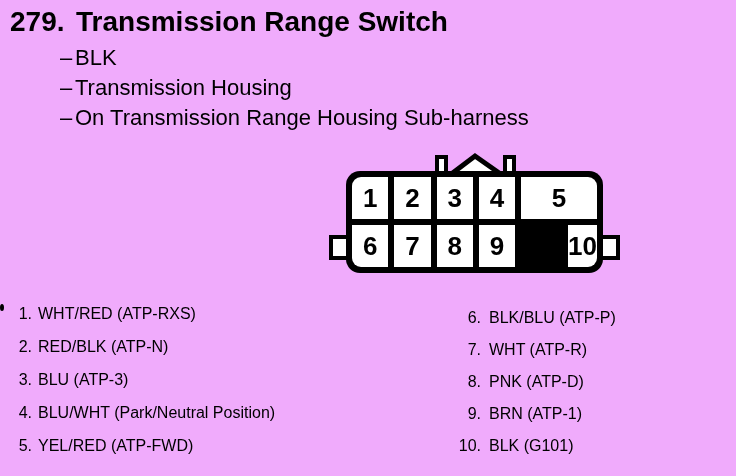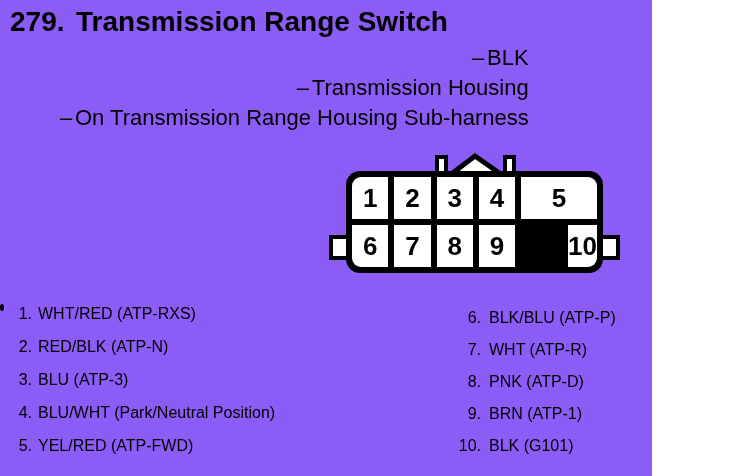--- a/index.html
+++ b/index.html
@@ -2,23 +2,23 @@
 <html><head>
 <meta charset="utf-8">
 <style>
   html, body {
     margin: 0;
     padding: 0;
     background: #ffffff;
   }
   .page {
     position: relative;
-    width: 652px;
+    width: 736px;
     height: 476px;
-    background: #8b5cf6;
+    background: #f0abfc;
     color: #000000;
     font-family: "Liberation Sans", sans-serif;
     overflow: hidden;
   }
 
   
   .heading {
     position: absolute;
     left: 10px;
     top: 5px;
@@ -33,21 +33,21 @@
   }
 
   
   .details {
     position: absolute;
     left: 60px;
     top: 43px;
     font-size: 22px;
     line-height: 30px;
   }
-  .detail-row { white-space: nowrap; text-align: right; }
+  .detail-row { white-space: nowrap; }
   .dash {
     display: inline-block;
     width: 12px;
     margin-right: 3px;
   }
 
   
   .connector {
     position: absolute;
     left: 329px;

